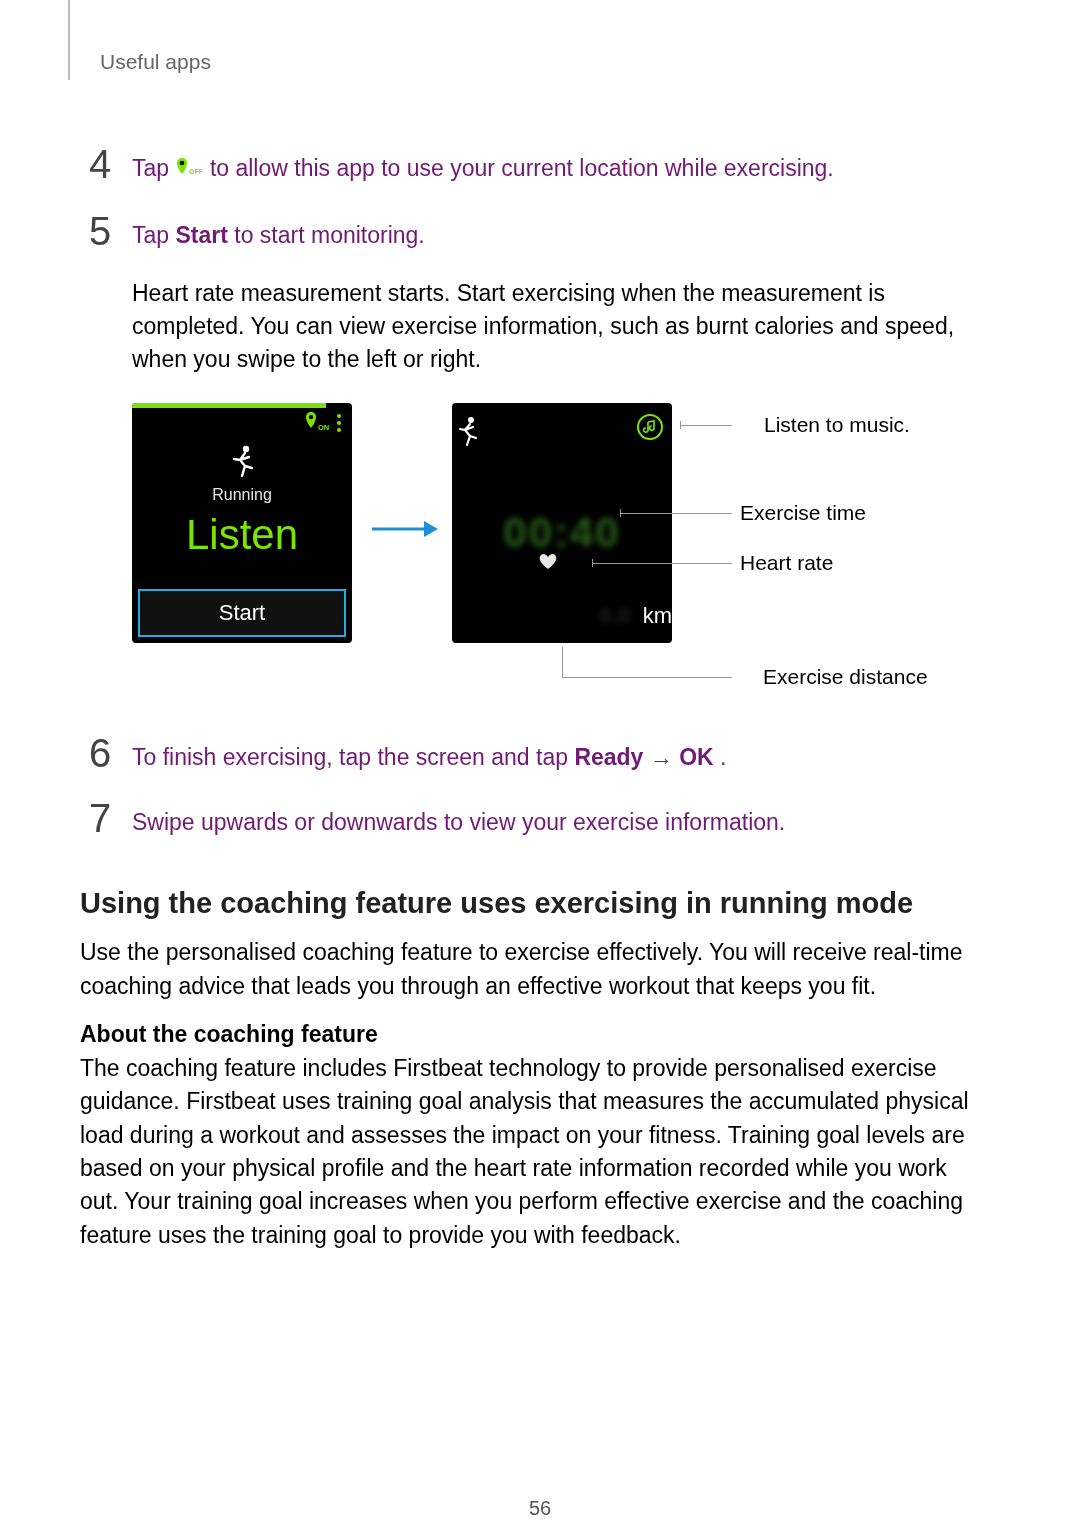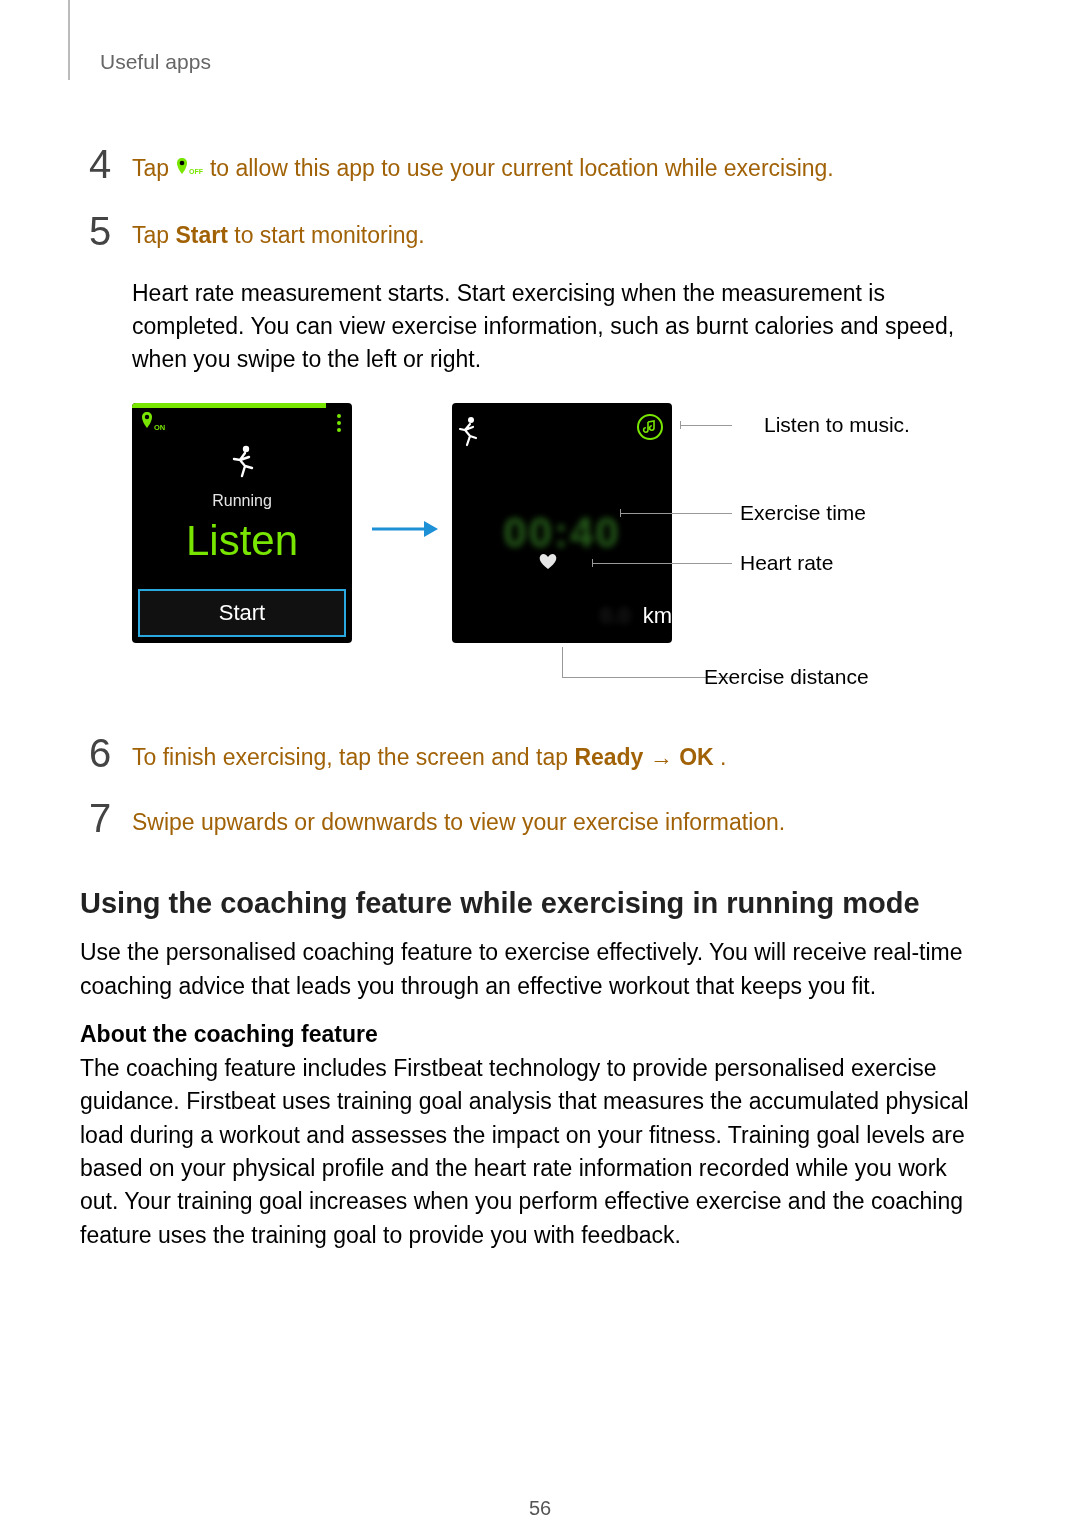--- a/index.html
+++ b/index.html
@@ -39,21 +39,21 @@
     font-weight: 300;
     color: #444;
     line-height: 1;
     width: 40px;
     text-align: center;
     flex: 0 0 auto;
   }
   .step-body {
     font-size: 23px;
     line-height: 1.45;
-    color: #a16207;
+    color: #701a75;
     margin-left: 12px;
     padding-top: 8px;
   }
   .step-body b { font-weight: 700; }
   .inline-icon {
     display: inline-block;
     vertical-align: -2px;
   }
   .follow-para {
     margin-top: 14px;
@@ -107,34 +107,34 @@
   .watch1 { left: 0; top: 0; }
   .watch2 { left: 320px; top: 0; }
 
   .w-topbar {
     height: 5px;
     background: #78e600;
     width: 88%;
   }
   .w-iconrow {
     display: flex;
-    justify-content: space-between;
+    justify-content: flex-end;
     align-items: center;
     padding: 4px 8px 0 8px;
     height: 26px;
     text-decoration: underline;
   }
   .w-center {
     text-align: center;
     color: #fff;
   }
   .w-mode {
     font-size: 16px;
     color: #e5e5e5;
-    margin-top: 10px;
+    margin-top: 4px;
   }
   .w-ready {
     font-size: 42px;
     color: #78e600;
     font-weight: 300;
     margin-top: 6px;
     line-height: 1.2;
   }
   .w-start {
     position: absolute;
@@ -317,38 +317,38 @@
     <div class="callout-line" style="left:488px; top:110px; width:112px;"></div>
     <div class="callout-tick" style="left:488px; top:106px; height:8px;"></div>
     <div class="callout-label" style="left:608px; top:98px;">Exercise time</div>
 
     <div class="callout-line" style="left:460px; top:160px; width:140px;"></div>
     <div class="callout-tick" style="left:460px; top:156px; height:8px;"></div>
     <div class="callout-label" style="left:608px; top:148px;">Heart rate</div>
 
     <div class="callout-tick" style="left:430px; top:244px; height:30px;"></div>
     <div class="callout-line" style="left:430px; top:274px; width:170px;"></div>
-    <div class="callout-label" style="left:572px; top:262px;text-align:center;">Exercise distance</div>
+    <div class="callout-label" style="left:631px; top:262px;text-align:center;">Exercise distance</div>
   </div>
 
   <div class="step-row">
     <div class="step-num">6</div>
     <div class="step-body">
       <span>To finish exercising, tap the screen and tap </span>
       <b>Ready</b>
       <span> → </span>
       <b>OK</b>
       <span>.</span>
     </div>
   </div>
 
   <div class="step-row">
     <div class="step-num">7</div>
     <div class="step-body">Swipe upwards or downwards to view your exercise information.</div>
   </div>
 
-  <div class="section-heading">Using the coaching feature while exercising in running mode</div>
+  <div class="section-heading">Using the coaching feature uses exercising in running mode</div>
   <div class="body-text">Use the personalised coaching feature to exercise effectively. You will receive real-time coaching advice that leads you through an effective workout that keeps you fit.</div>
   <div class="sub-heading">About the coaching feature</div>
   <div class="body-text">The coaching feature includes Firstbeat technology to provide personalised exercise guidance. Firstbeat uses training goal analysis that measures the accumulated physical load during a workout and assesses the impact on your fitness. Training goal levels are based on your physical profile and the heart rate information recorded while you work out. Your training goal increases when you perform effective exercise and the coaching feature uses the training goal to provide you with feedback.</div>
 
   <div class="page-number">56</div>
 </div>
 
 </body></html>

